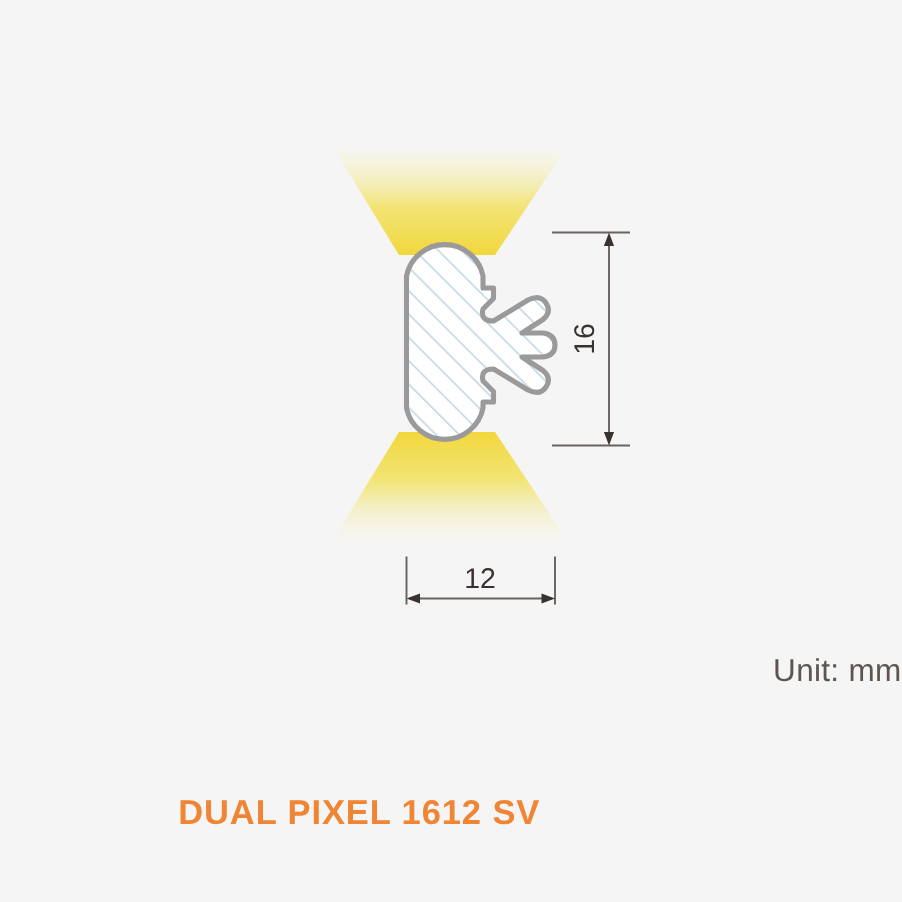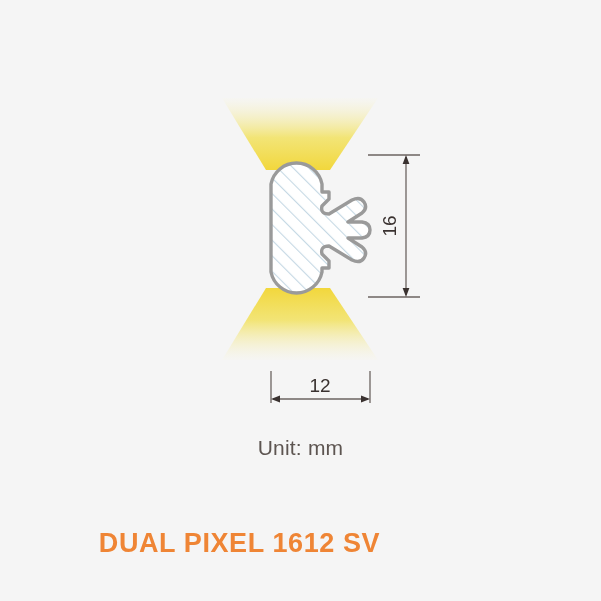--- a/index.html
+++ b/index.html
@@ -26,40 +26,40 @@
     top: 0;
     width: 601px;
     height: 601px;
     display: block;
   }
   .caption-block {
     position: absolute;
     left: 0;
     top: 430px;
     width: 601px;
-    text-align: center;
+    text-align: right;
     pointer-events: none;
   }
   .caption-line {
     font-family: "Liberation Sans", sans-serif;
     font-size: 21px;
     font-weight: 400;
     color: #5d5551;
     letter-spacing: 0.2px;
     line-height: 36px;
     white-space: nowrap;
   }
   .product-title {
     position: absolute;
     left: 0;
     top: 528px;
     width: 479px;
     text-align: center;
     font-family: "Liberation Sans", sans-serif;
-    font-size: 27px;
+    font-size: 23px;
     font-weight: 700;
     color: #ef8535;
     letter-spacing: 0.6px;
     white-space: nowrap;
   }
   .dim-text {
     font-family: "Liberation Sans", sans-serif;
     font-size: 19px;
     fill: #3a3230;
   }

